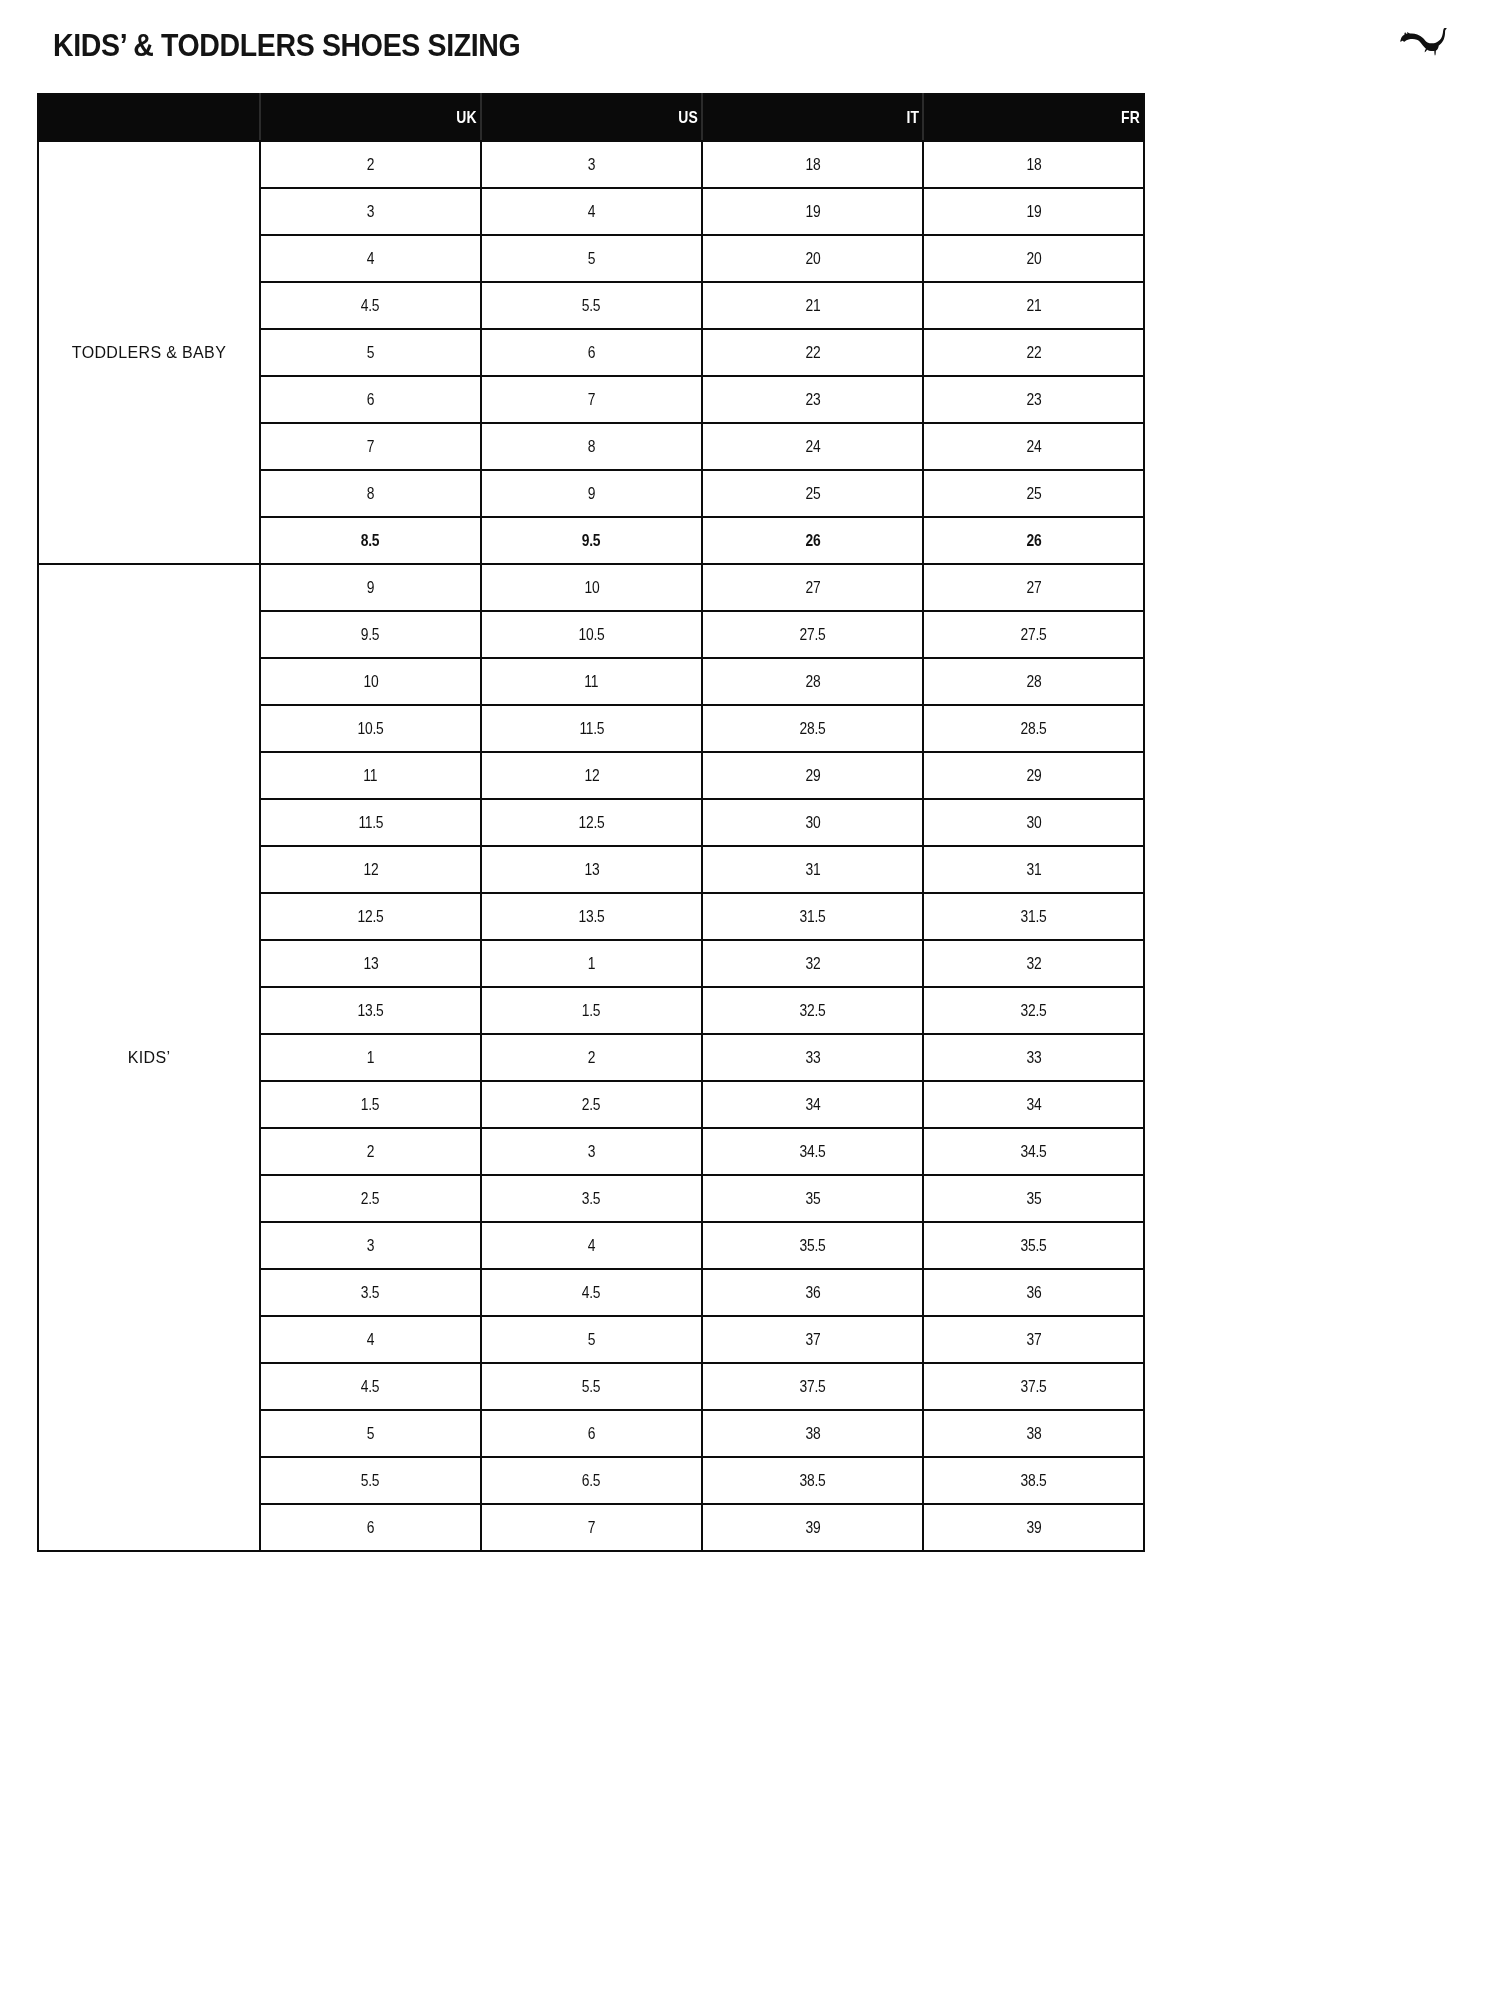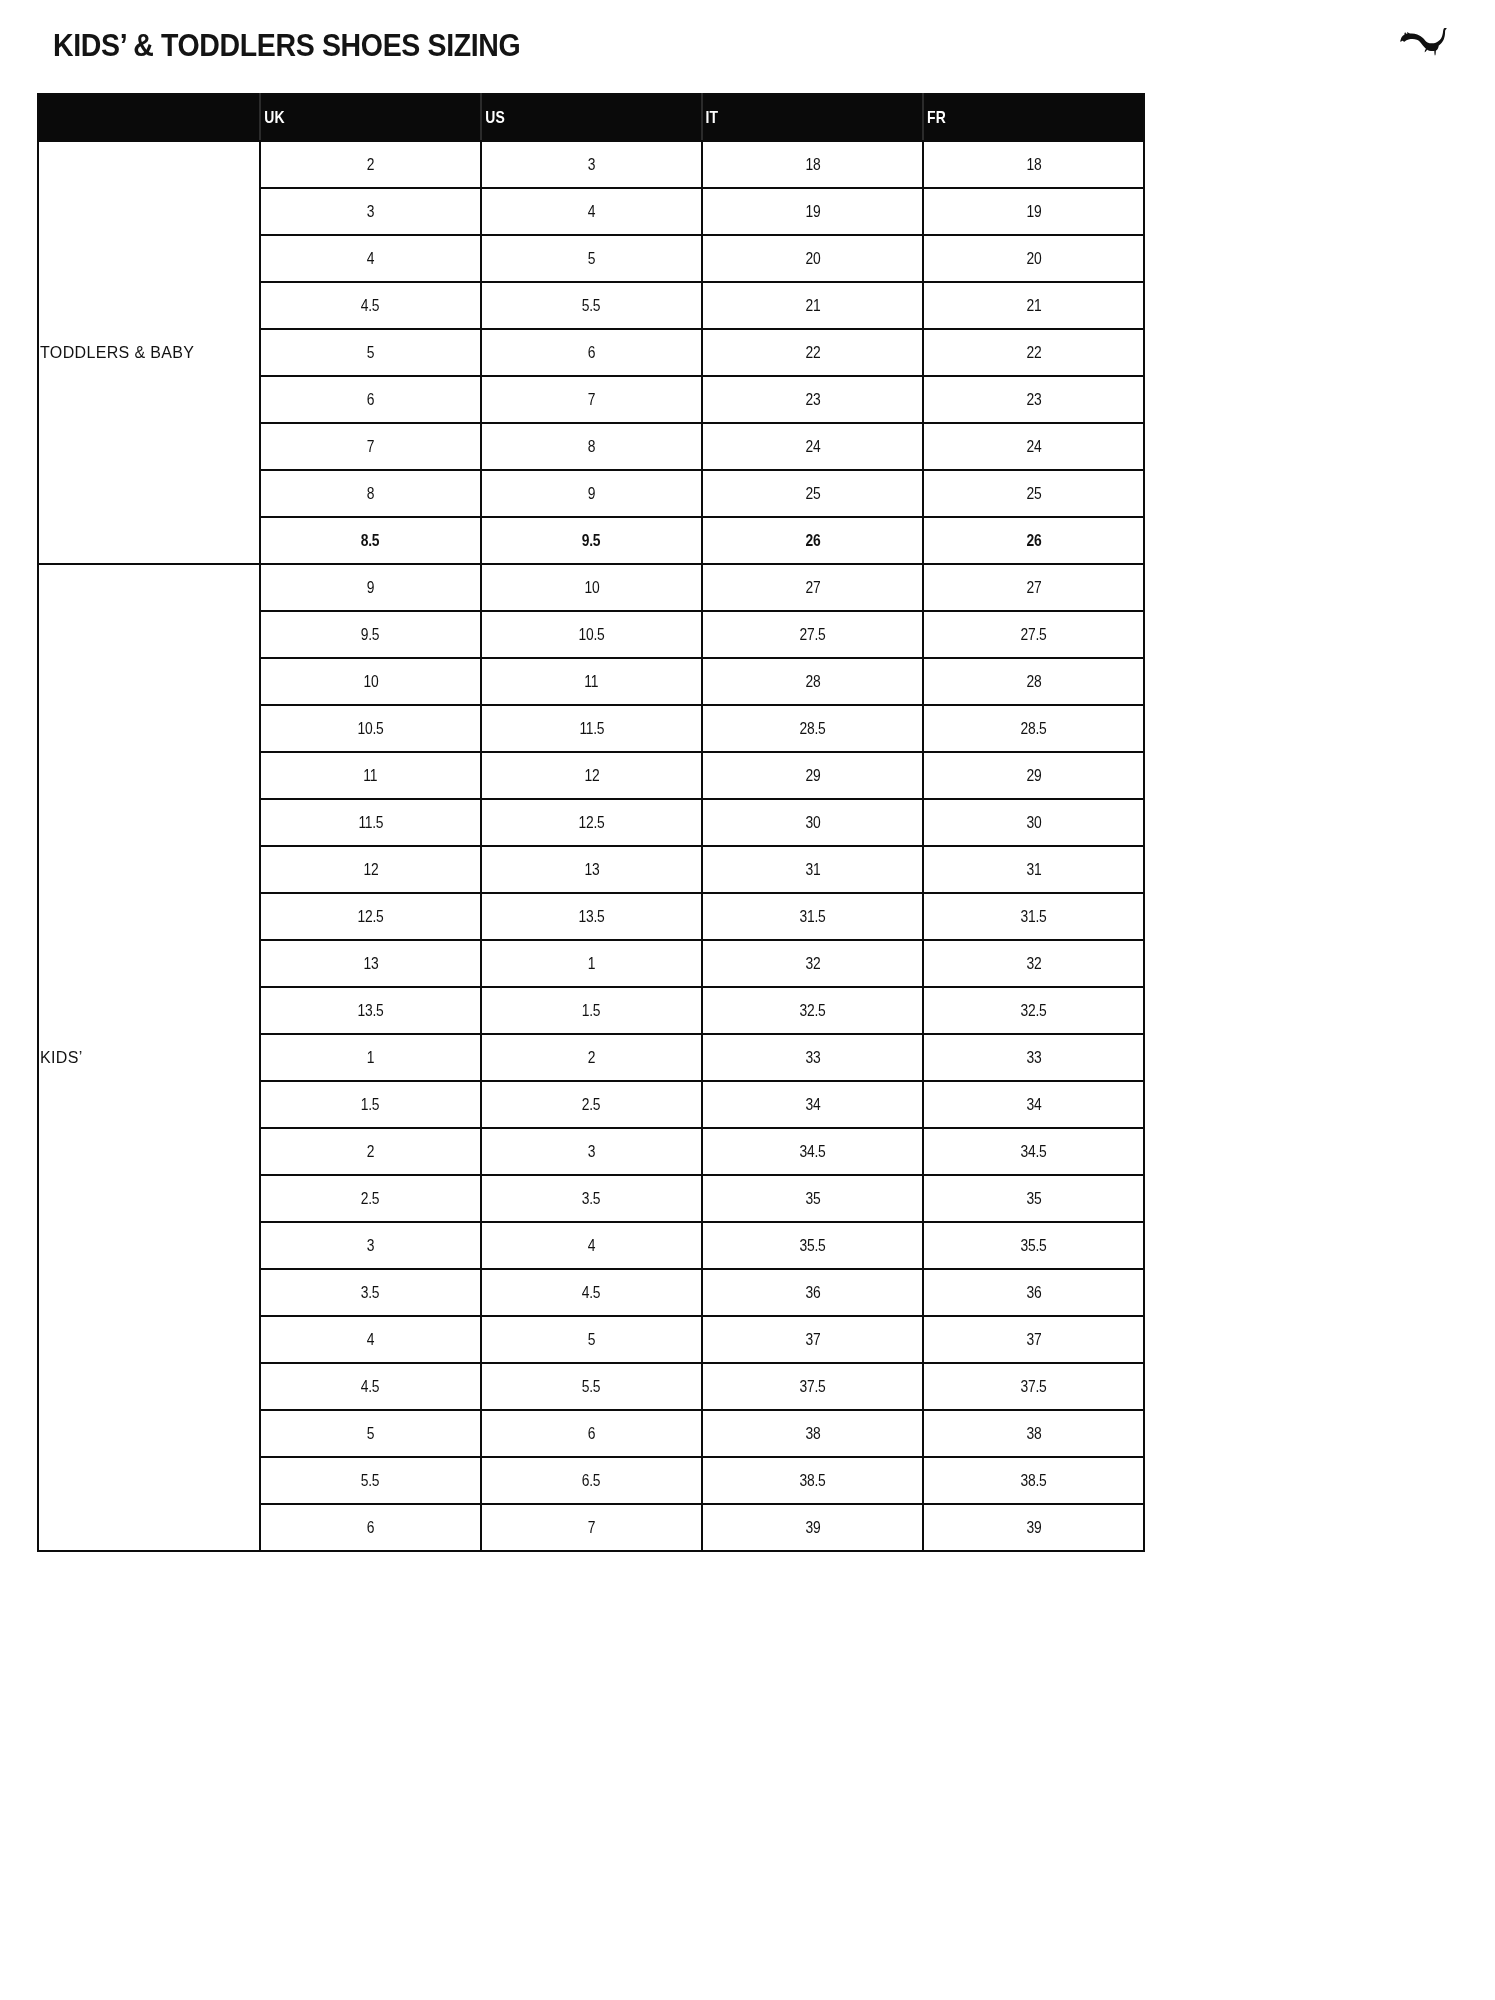--- a/index.html
+++ b/index.html
@@ -64,21 +64,21 @@
 
   thead th {
     background: #0a0a0a;
     color: #ffffff;
     height: 47px;
     font-size: 17px;
     font-weight: bold;
     letter-spacing: 0.3px;
     border-right: 2.5px solid #2b2b2b;
     border-bottom: 2.5px solid #0c0c0c;
-    text-align: left;
+    text-align: right;
     vertical-align: middle;
     transform: none;
   }
   thead th:last-child { border-right: none; text-decoration: underline; }
   thead th span.hdr {
     display: inline-block;
     transform: scaleX(0.82);
   }
 
   tbody td {
@@ -97,21 +97,21 @@
     transform: scaleX(0.84);
     letter-spacing: -0.3px;
   }
   tbody tr:last-child td { border-bottom: none; }
 
   td.group-label {
     font-size: 16px;
     font-weight: normal;
     letter-spacing: 0.35px;
     vertical-align: middle;
-    text-align: left;
+    text-align: center;
     background: #ffffff;
     border-bottom: 2.5px solid #0c0c0c;
   }
   tr.section-end td { border-bottom: 2.5px solid #0c0c0c; font-weight: bold; }
 </style>
 </head>
 <body>
 
 <div id="page-header">
   <div id="page-title">KIDS’ &amp; TODDLERS SHOES SIZING</div>

